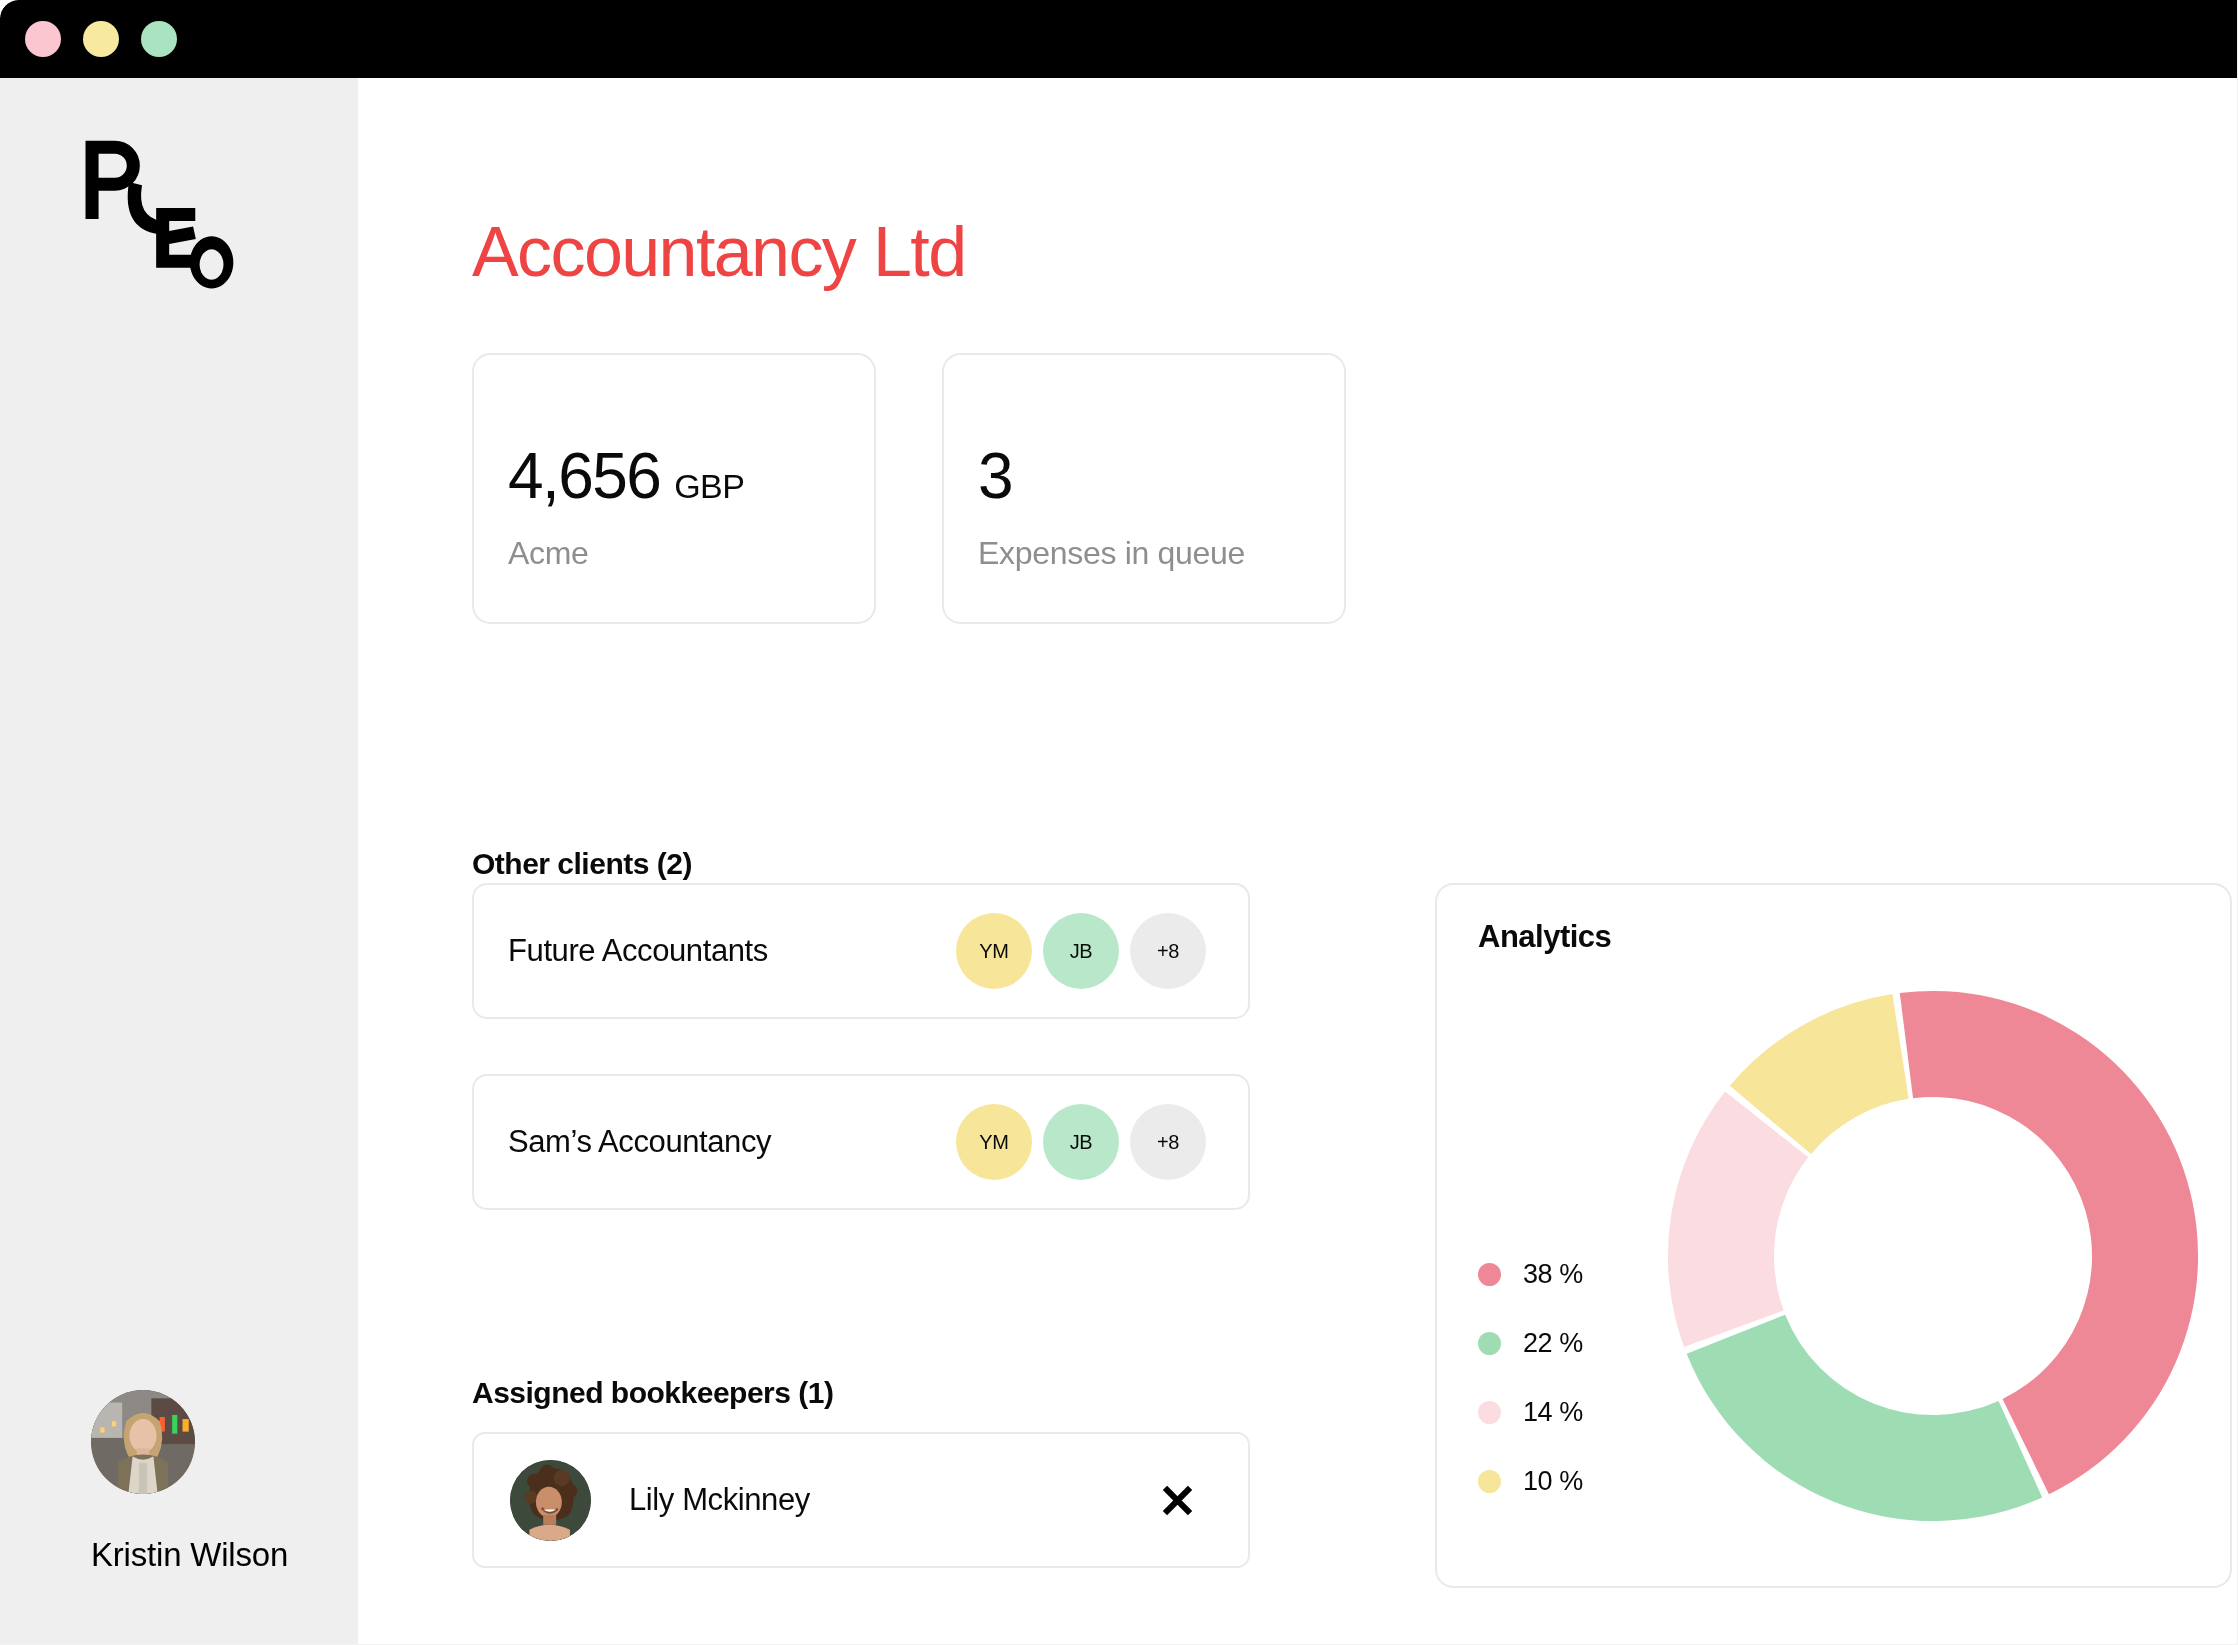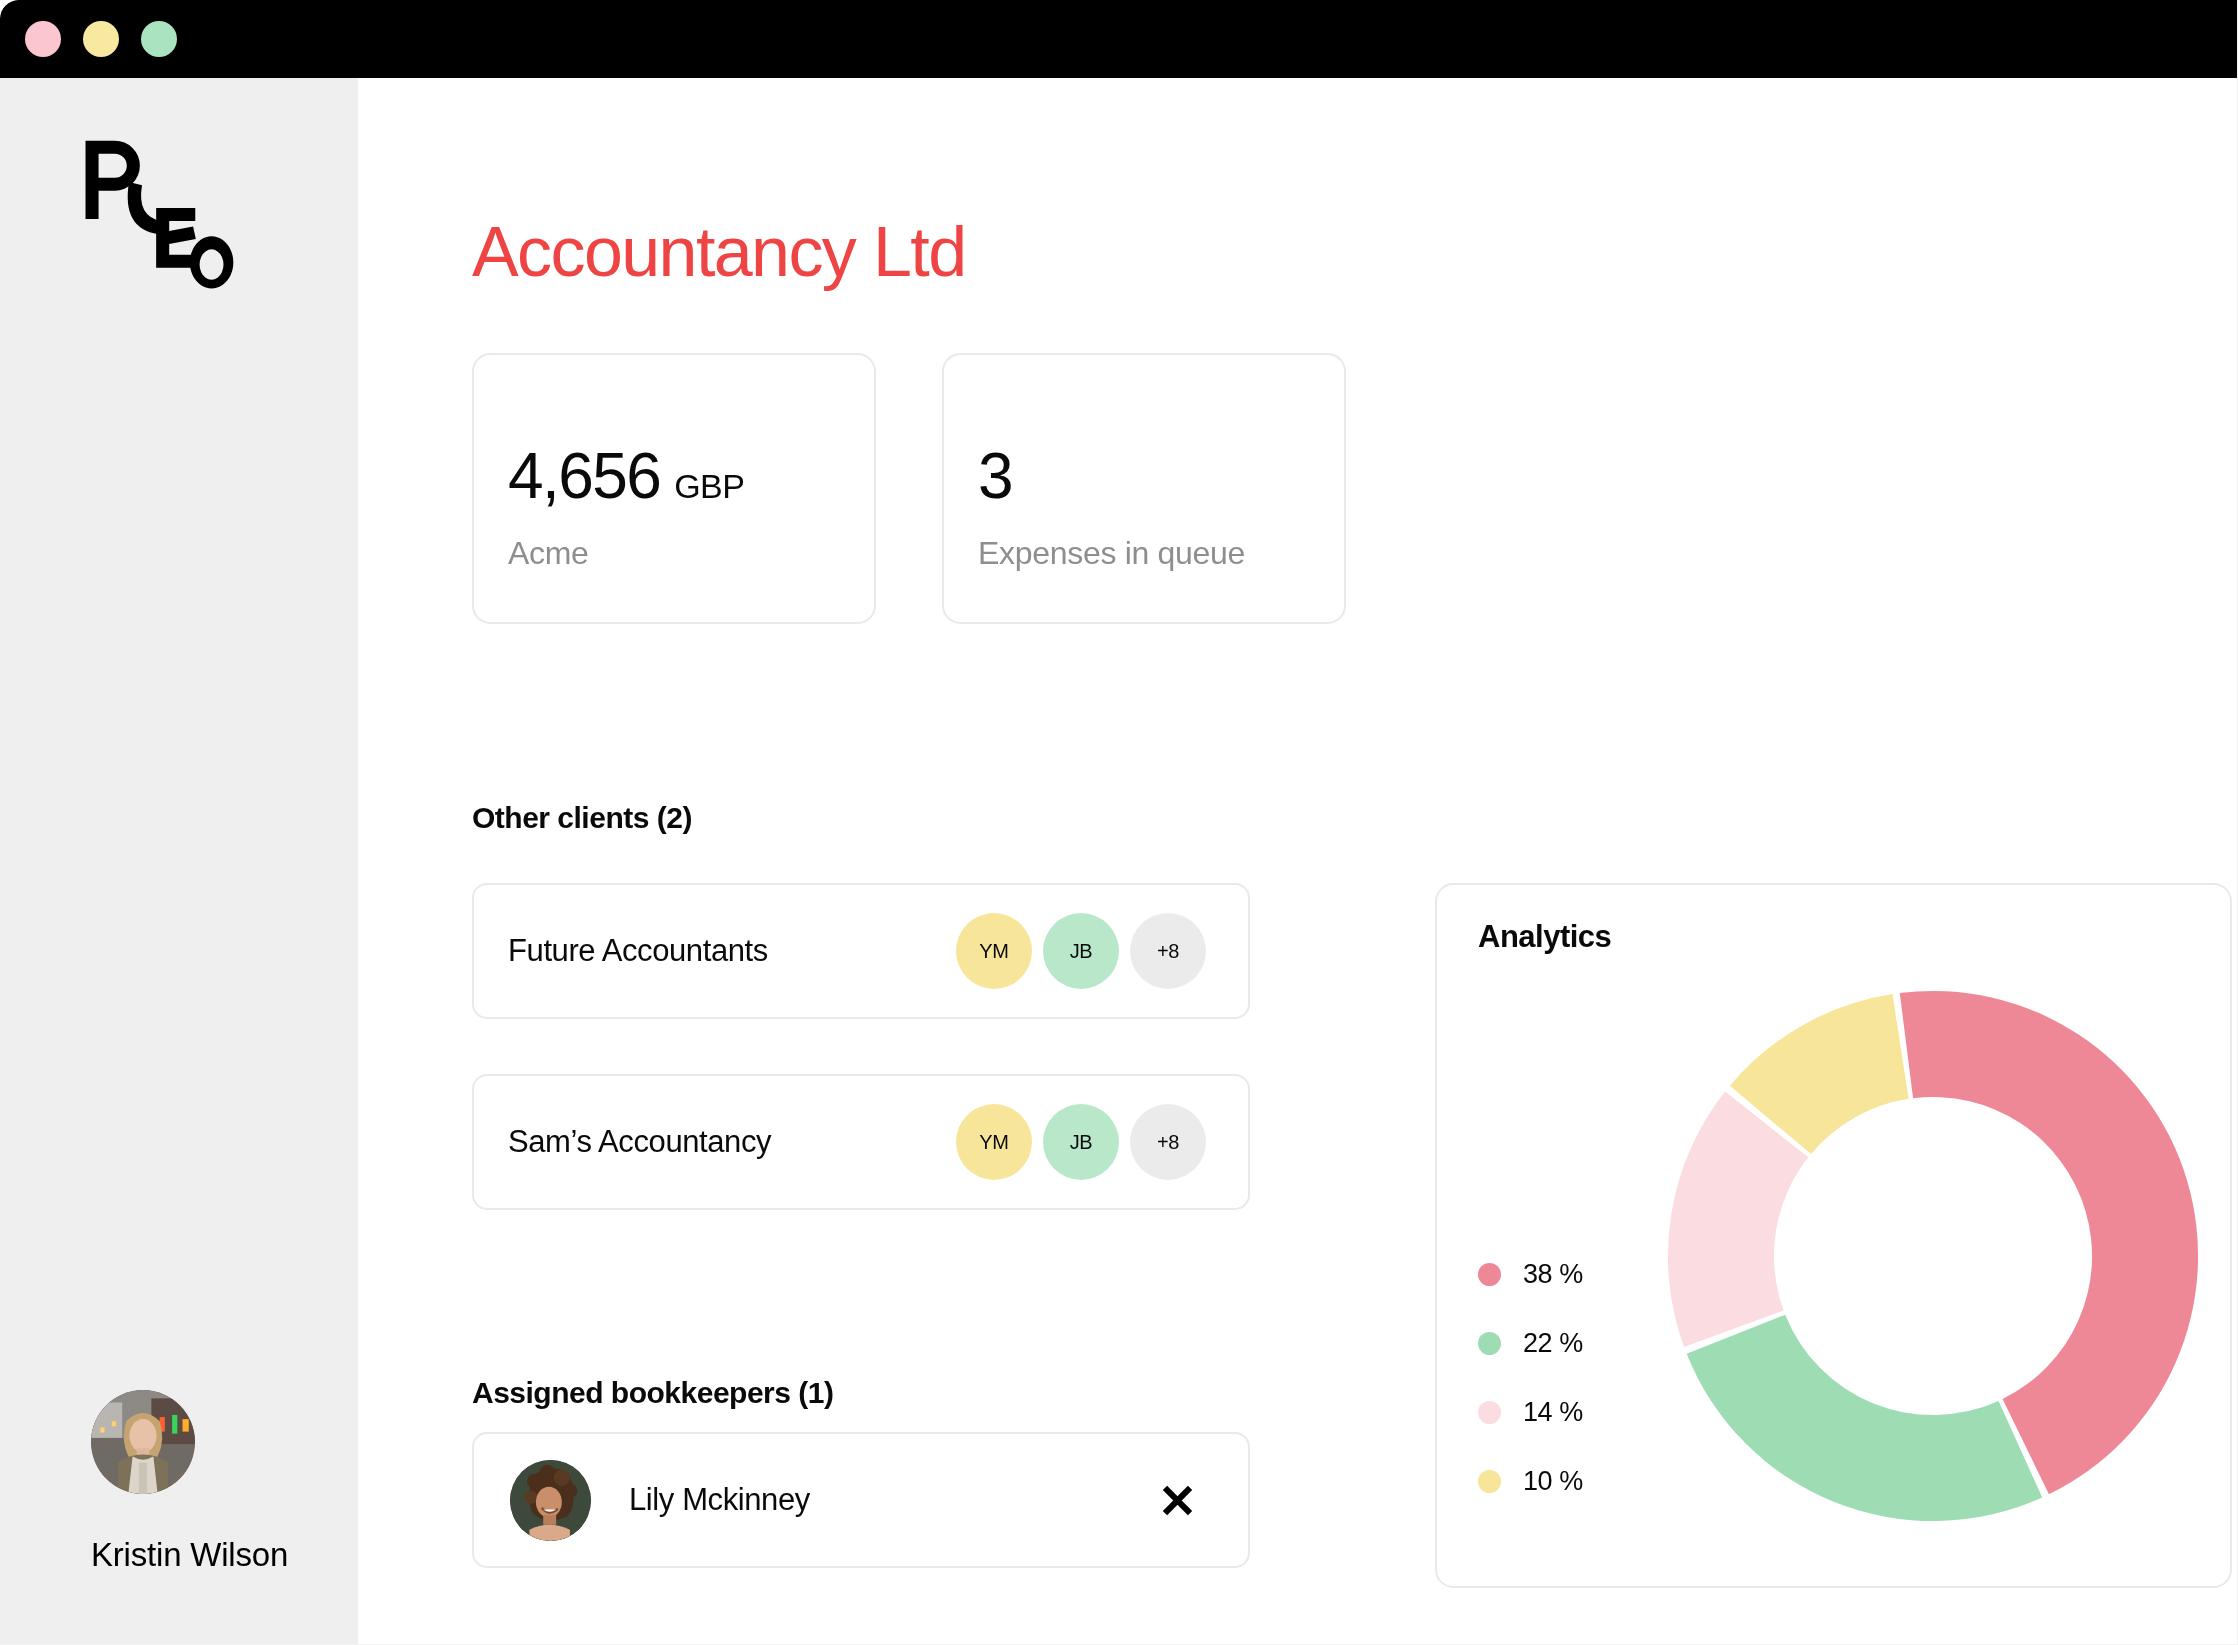--- a/index.html
+++ b/index.html
@@ -120,37 +120,37 @@
     letter-spacing:-0.3px; white-space:nowrap;
   }
 
   
   .section-heading{
     position:absolute;
     font-size:30px; color:#0a0a0a;
     letter-spacing:-0.5px; font-weight:700;
     white-space:nowrap;
   }
-  #other-clients-heading{ left:114px; top:723px; }
+  #other-clients-heading{ left:114px; top:769px; }
   #bookkeepers-heading{  left:114px; top:1298px; }
 
   
   .list-card{
     position:absolute;
     left:114px;
     width:778px; height:136px;
     border:2.2px solid #E9E9E9;
     border-radius:15px;
     background:#fff;
     display:flex; align-items:center;
     cursor:pointer;
   }
   #client-row-0{ top:805px; }
   #client-row-1{ top:996px; }
-  #bookkeeper-row-0{ top:1354px; }
+  #bookkeeper-row-0{ top:1354px;border-radius:13px; }
 
   .client-name{
     margin-left:34px;
     font-size:31px; color:#0a0a0a;
     letter-spacing:-0.4px;
     white-space:nowrap;
   }
   .avatar-group{
     margin-left:auto;
     margin-right:42px;

